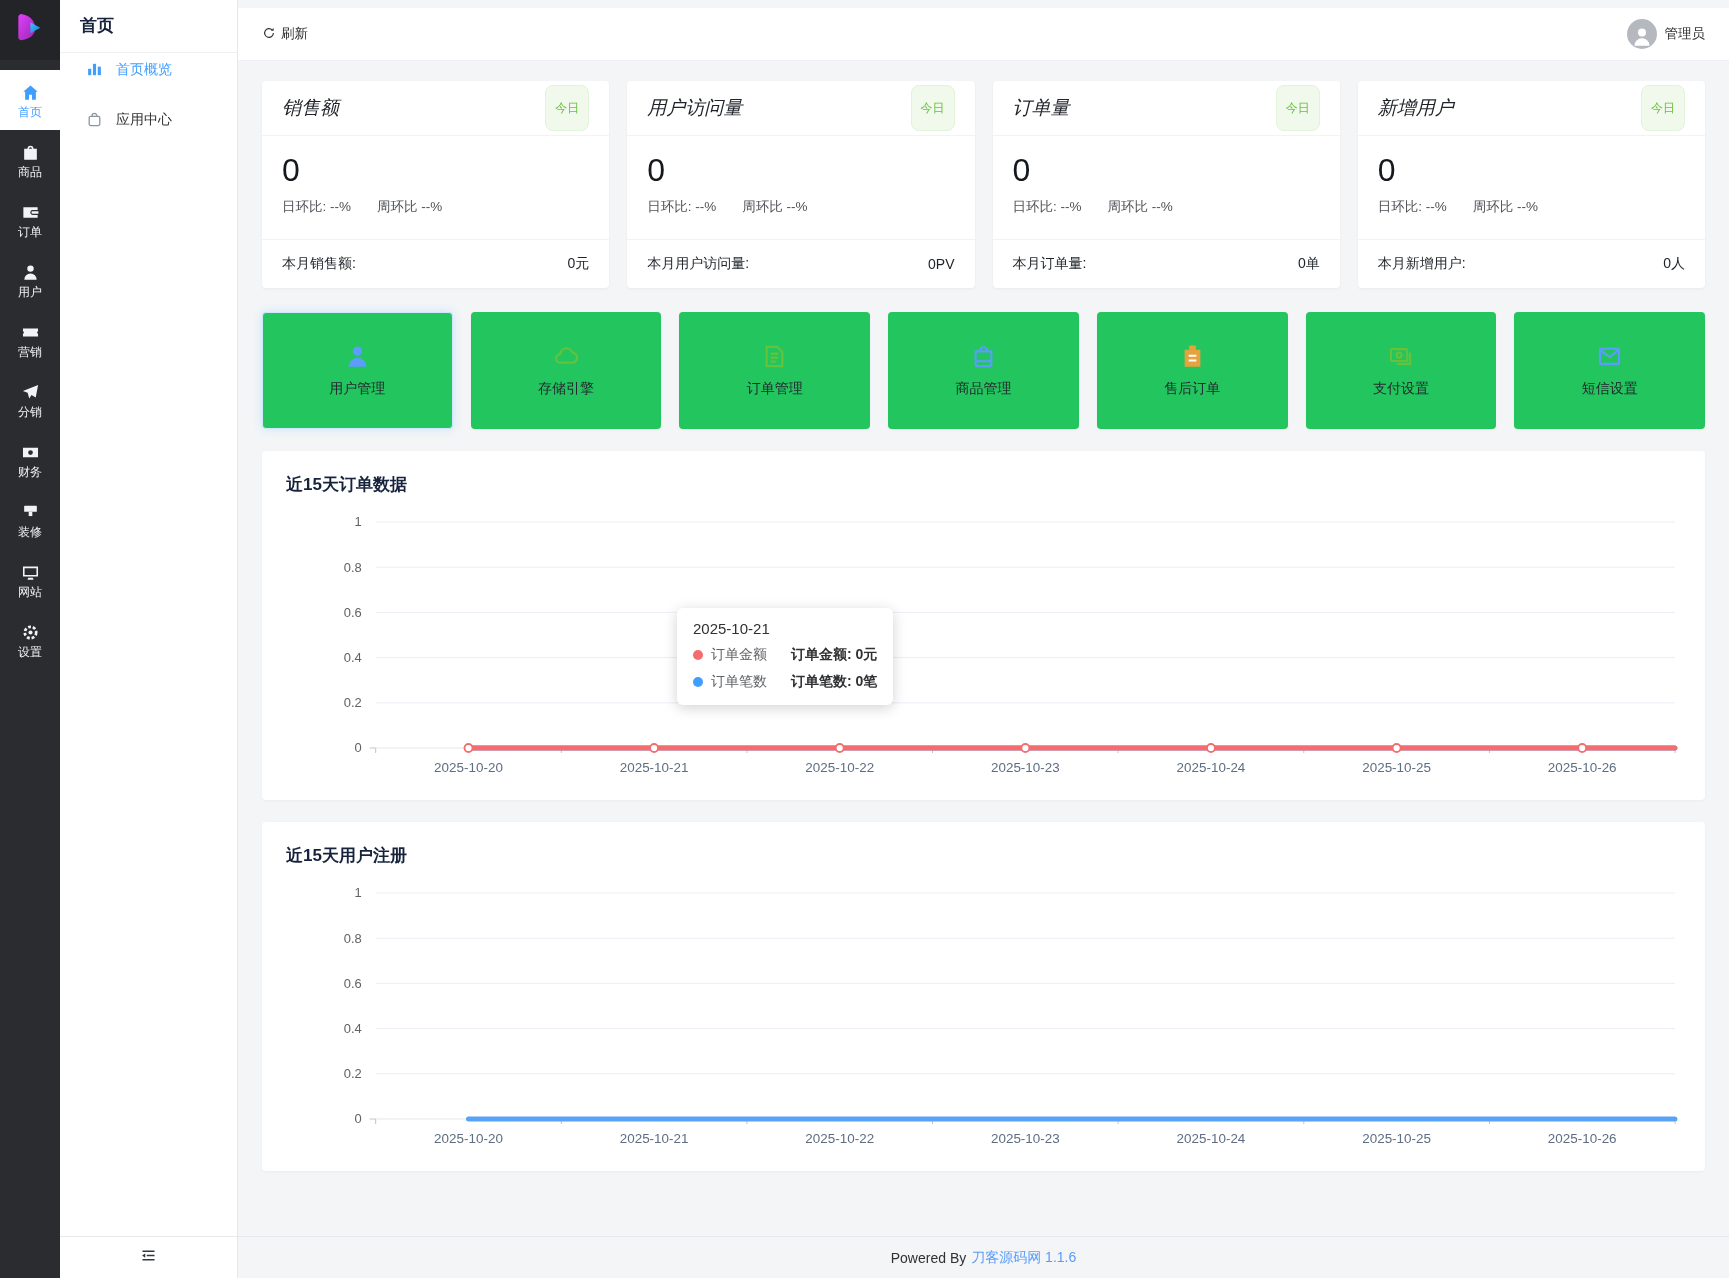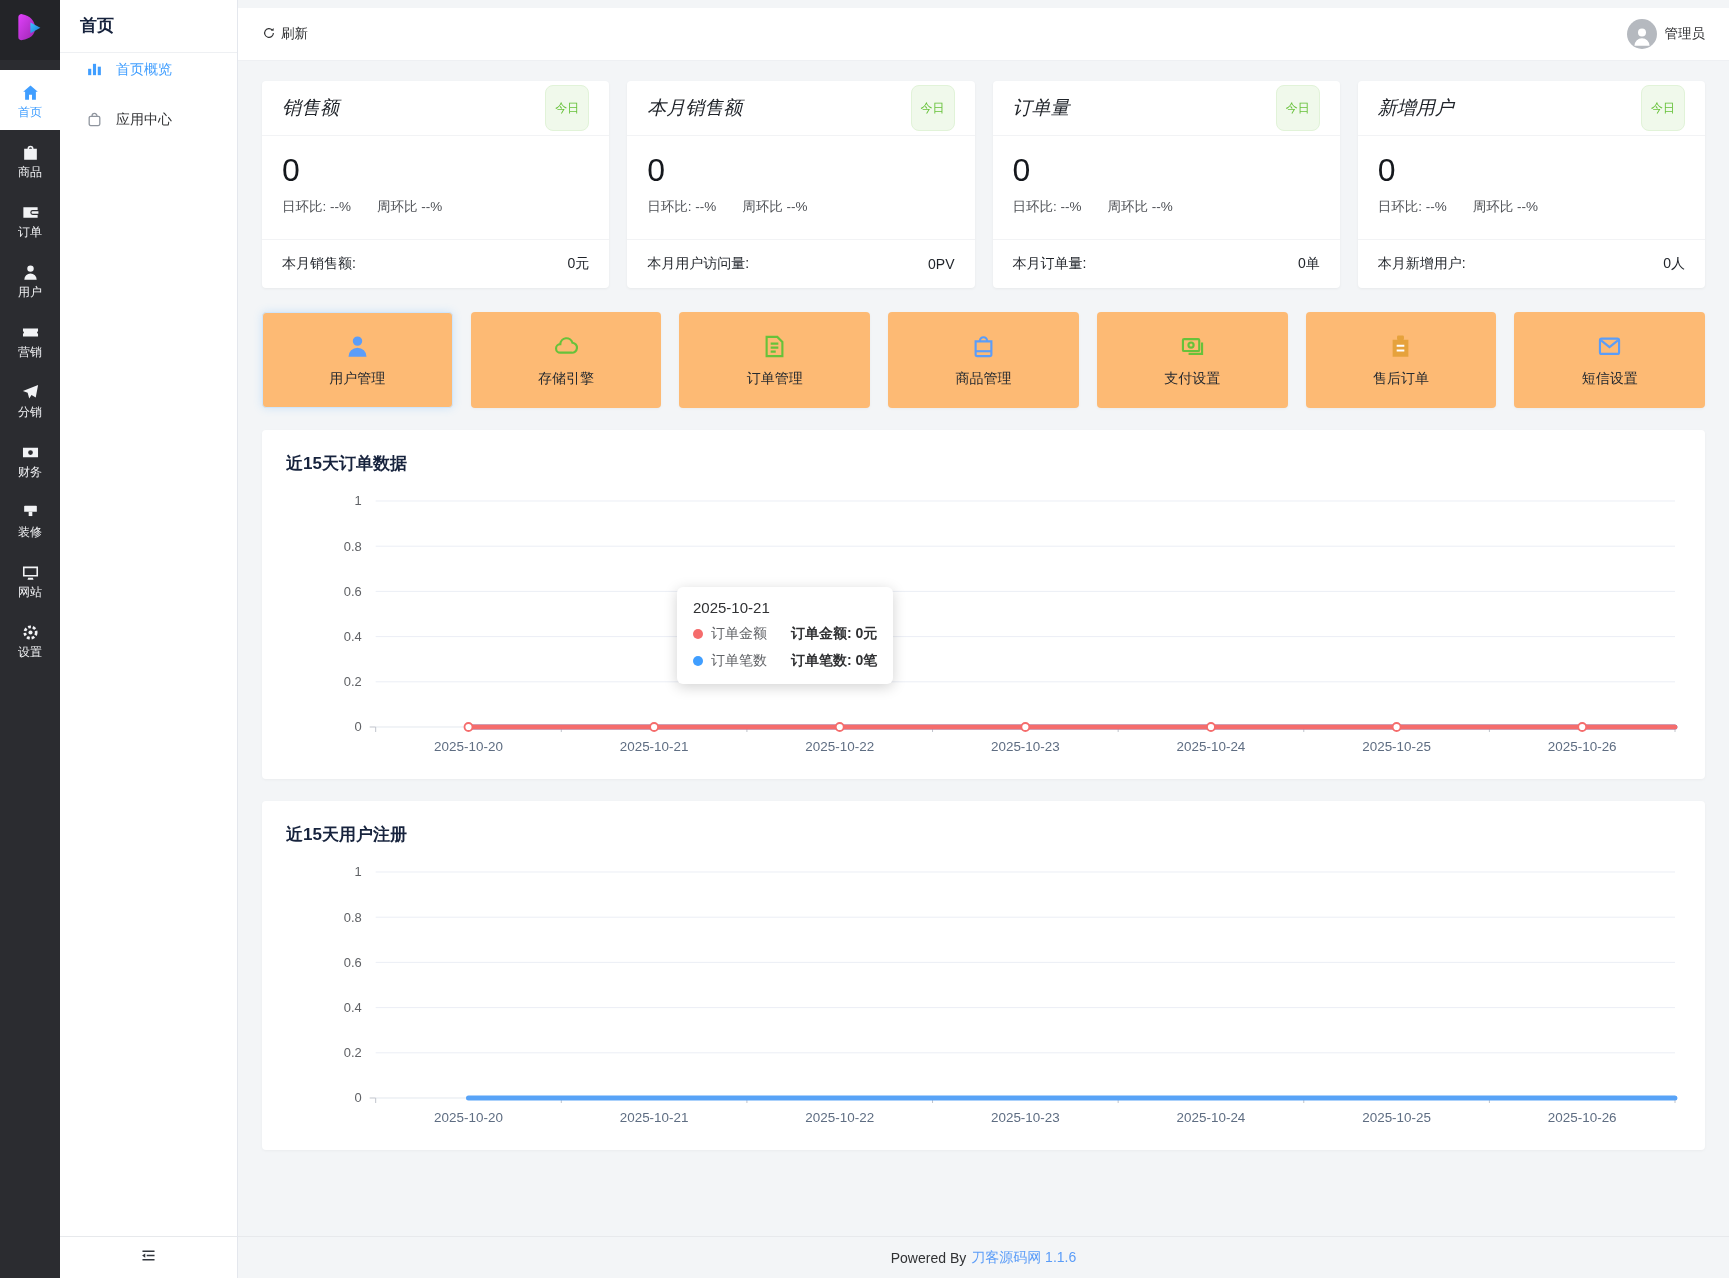--- a/index.html
+++ b/index.html
@@ -50,21 +50,21 @@
   .stat-head { height:55px; padding:0 20px; display:flex; align-items:center; justify-content:space-between; border-bottom:1px solid #f2f3f5; }
   .stat-title { font-size:19px; color:#1f2329;font-style:italic; }
   .badge { font-size:12px; color:#67c23a; background:#f0f9eb; border:1px solid #e1f3d8; border-radius:8px; padding:16px 9px; line-height:12px; }
   .stat-body { flex:1; padding:16px 20px 0 20px; }
   .stat-value { font-size:32px; font-weight:500; color:#15181d; line-height:36px; }
   .stat-ratios { margin-top:10px; font-size:13.5px; color:#4e5156; display:flex; gap:26px; }
   .stat-foot { height:49px; border-top:1px solid #f2f3f5; padding:0 20px; display:flex; align-items:center; justify-content:space-between; font-size:14px; color:#1f2329; }
 
   
   .quick-row { display:flex; gap:18px; margin-top:24px; }
-  .quick-card { flex:1; height:96px; background:#fdba74; border-radius:4px; box-shadow:0 1px 3px rgba(0,0,0,.04); display:flex; flex-direction:column; align-items:center; justify-content:center; gap:10px; cursor:pointer; border:1px solid transparent; }
+  .quick-card { flex:1; height:117px; background:#22c55e; border-radius:4px; box-shadow:0 1px 3px rgba(0,0,0,.04); display:flex; flex-direction:column; align-items:center; justify-content:center; gap:10px; cursor:pointer; border:1px solid transparent; }
   .quick-card .qic { display:flex; }
   .quick-card .qic svg { width:27px; height:27px; }
   .quick-label { font-size:14px; color:#24292f; }
   .quick-card.hl { border:1px solid #cfe6fc; box-shadow:0 0 10px rgba(64,158,255,.2); }
 
   
   .panel { position:relative; background:#fff; border-radius:4px; box-shadow:0 1px 3px rgba(0,0,0,.04); margin-top:22px; padding:22px 24px 20px 24px; }
   .panel-title { margin:0; font-size:17px; font-weight:bold; color:#17233d; }
   .chart-wrap { margin-top:12px; }
   .chart-wrap svg { display:block; width:100%; height:272px; }
@@ -260,21 +260,21 @@
         <span>周环比 --%</span>
       </div>
     </div>
     <div class="stat-foot">
       <span>本月销售额:</span>
       <span>0元</span>
     </div>
           </div>
           <div class="stat-card">
     <div class="stat-head">
-      <span class="stat-title">本月销售额</span>
+      <span class="stat-title">用户访问量</span>
       <span class="badge">今日</span>
     </div>
     <div class="stat-body">
       <div class="stat-value">0</div>
       <div class="stat-ratios">
         <span>日环比: --%</span>
         <span>周环比 --%</span>
       </div>
     </div>
     <div class="stat-foot">
@@ -347,38 +347,38 @@
     <span class="qic" style="color: rgb(91, 157, 249);">
               <svg viewBox="0 0 24 24" fill="none" stroke="currentColor" stroke-width="1.9">
                 <path d="M5 7.5h14V19a1.5 1.5 0 0 1-1.5 1.5h-11A1.5 1.5 0 0 1 5 19V7.5z"></path>
                 <path d="M8.8 7.5V7a3.2 3.2 0 0 1 6.4 0v.5"></path>
                 <path d="M5 16.2h14"></path>
               </svg>
             </span>
     <span class="quick-label">商品管理</span>
           </div>
           <div class="quick-card">
+    <span class="qic" style="color: rgb(230, 162, 60);">
+              <svg viewBox="0 0 24 24">
+                <path fill="currentColor" d="M9.2 3.6h5.6V6H19v15H5V6h4.2V3.6z"></path>
+                <rect fill="currentColor" x="9" y="2.2" width="6" height="3.4" rx="1"></rect>
+                <path fill="#fff" d="M8.6 10.4h6.8v1.8H8.6zM8.6 14.6h6.8v1.8H8.6z"></path>
+              </svg>
+            </span>
+    <span class="quick-label">售后订单</span>
+          </div>
+          <div class="quick-card">
     <span class="qic" style="color: rgb(103, 194, 58);">
               <svg viewBox="0 0 24 24" fill="none" stroke="currentColor" stroke-width="1.9">
                 <rect x="3.5" y="5.5" width="14.5" height="10.5" rx="1"></rect>
                 <circle cx="10.7" cy="10.7" r="2.3"></circle>
                 <path d="M20.5 8.5v10H8.5"></path>
               </svg>
             </span>
     <span class="quick-label">支付设置</span>
-          </div>
-          <div class="quick-card">
-    <span class="qic" style="color: rgb(230, 162, 60);">
-              <svg viewBox="0 0 24 24">
-                <path fill="currentColor" d="M9.2 3.6h5.6V6H19v15H5V6h4.2V3.6z"></path>
-                <rect fill="currentColor" x="9" y="2.2" width="6" height="3.4" rx="1"></rect>
-                <path fill="#fff" d="M8.6 10.4h6.8v1.8H8.6zM8.6 14.6h6.8v1.8H8.6z"></path>
-              </svg>
-            </span>
-    <span class="quick-label">售后订单</span>
           </div>
           <div class="quick-card">
     <span class="qic" style="color: rgb(91, 157, 249);">
               <svg viewBox="0 0 24 24" fill="none" stroke="currentColor" stroke-width="1.9">
                 <rect x="3.5" y="5" width="17" height="13.6" rx="1.6"></rect>
                 <path d="m4.5 6.5 7.5 6 7.5-6"></path>
               </svg>
             </span>
     <span class="quick-label">短信设置</span>
           </div>

